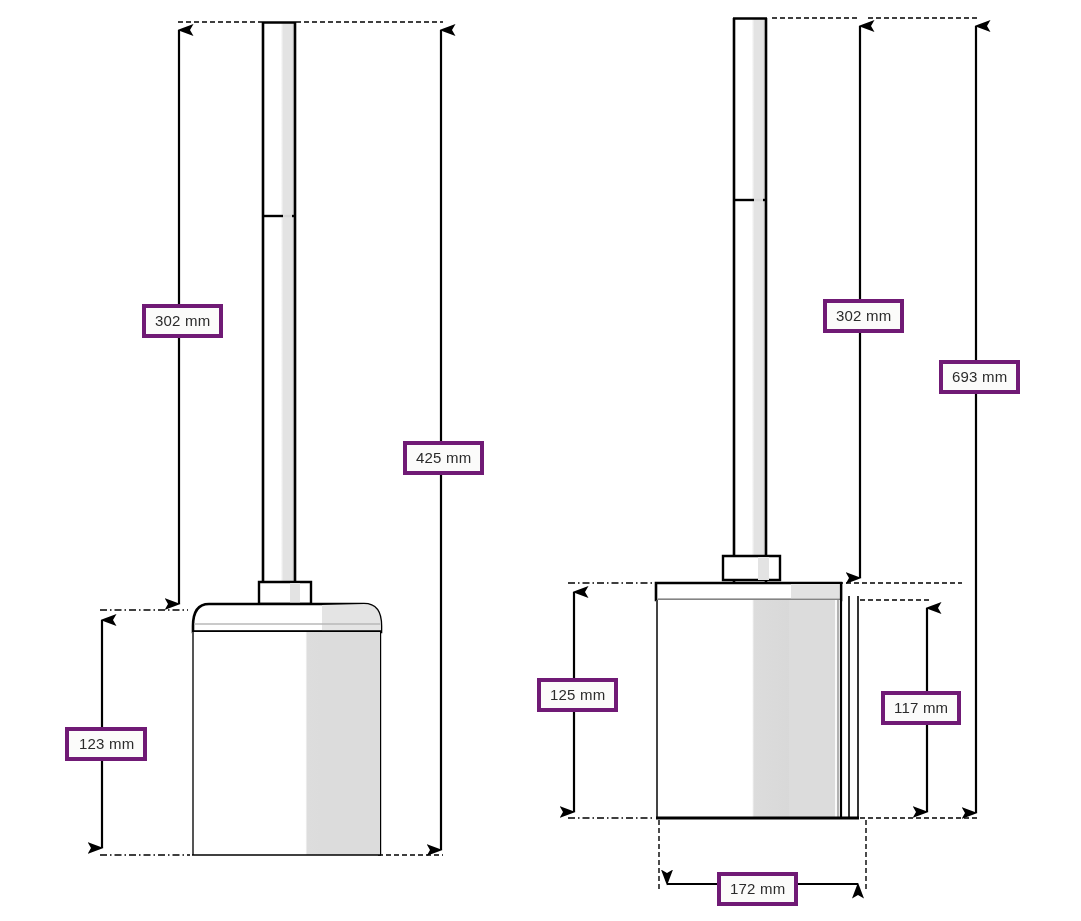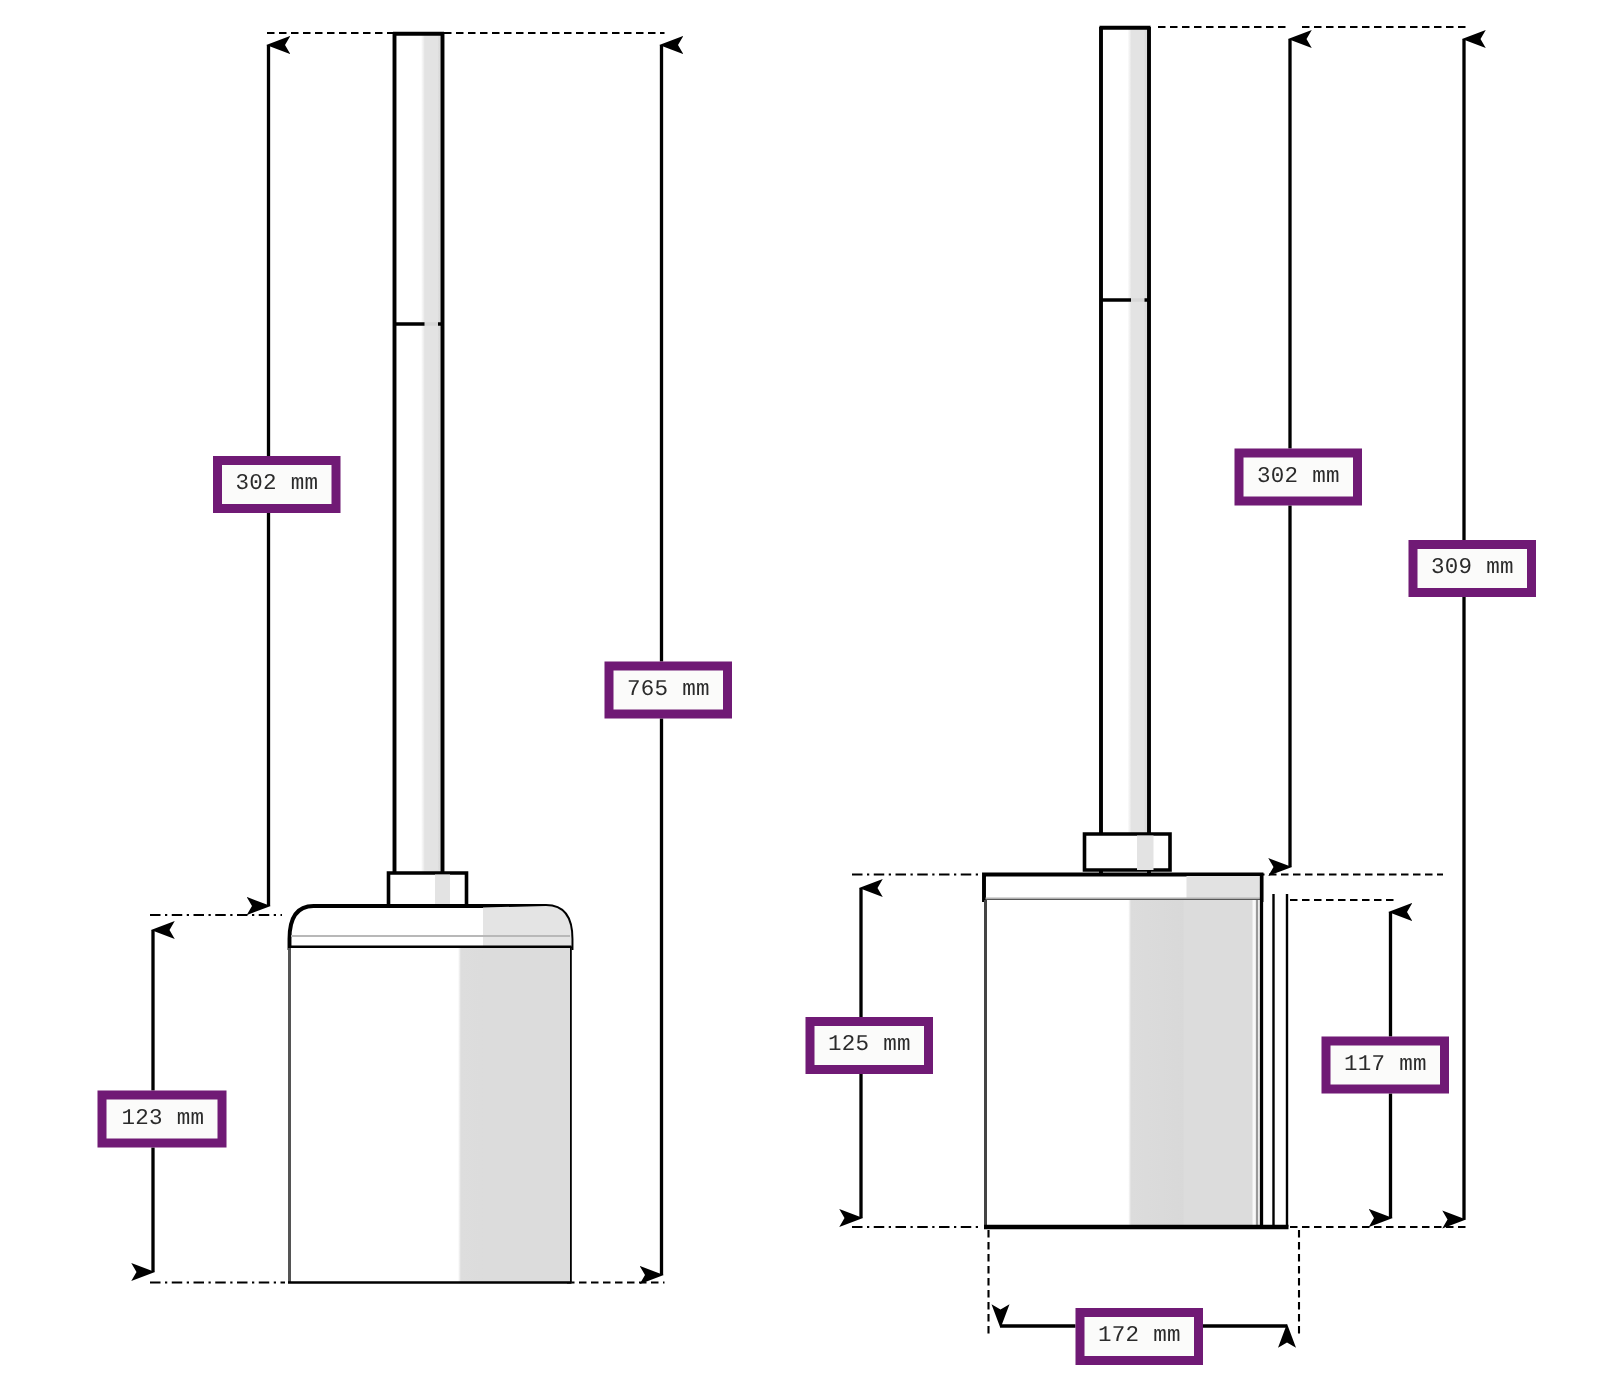--- a/index.html
+++ b/index.html
@@ -25,22 +25,22 @@
     position: absolute;
     left: 0;
     top: 0;
     width: 1081px;
     height: 921px;
     display: block;
   }
   .dim-label {
     position: absolute;
     background: #fbfbfa;
-    border: 6px solid #701a75;
-    font-family: Liberation Mono, monospace;
+    border: 4px solid #701a75;
+    font-family: Liberation Sans, sans-serif;
     font-size: 15px;
     line-height: 1;
     color: #2b2b2b;
     padding: 5px 9px 6px 9px;
     white-space: nowrap;
     letter-spacing: 0.2px;
     box-sizing: border-box;
     text-align: center;
   }
 </style>
@@ -207,27 +207,27 @@
       </g>
 
       <g stroke="#000" stroke-width="2.2" fill="none">
         <line x1="667" y1="884" x2="858" y2="884" marker-start="url(#arrUp)" marker-end="url(#arrUp)"></line>
       </g>
     </g>
   </svg>
 
   <div class="dim-label" style="left:142px; top:304px;">302 mm</div>
 
-  <div class="dim-label" style="left:403px; top:441px;">765 mm</div>
+  <div class="dim-label" style="left:403px; top:441px;">425 mm</div>
 
   <div class="dim-label" style="left:65px; top:727px;padding-left:10px;">123 mm</div>
 
   <div class="dim-label" style="left:823px; top:299px;">302 mm</div>
 
-  <div class="dim-label" style="left:939px; top:360px;">309 mm</div>
+  <div class="dim-label" style="left:939px; top:360px;">693 mm</div>
 
   <div class="dim-label" style="left:537px; top:678px;">125 mm</div>
 
   <div class="dim-label" style="left:881px; top:691px;">117 mm</div>
 
   <div class="dim-label" style="left:717px; top:872px;">172 mm</div>
 
 </div>
 
 </body></html>

